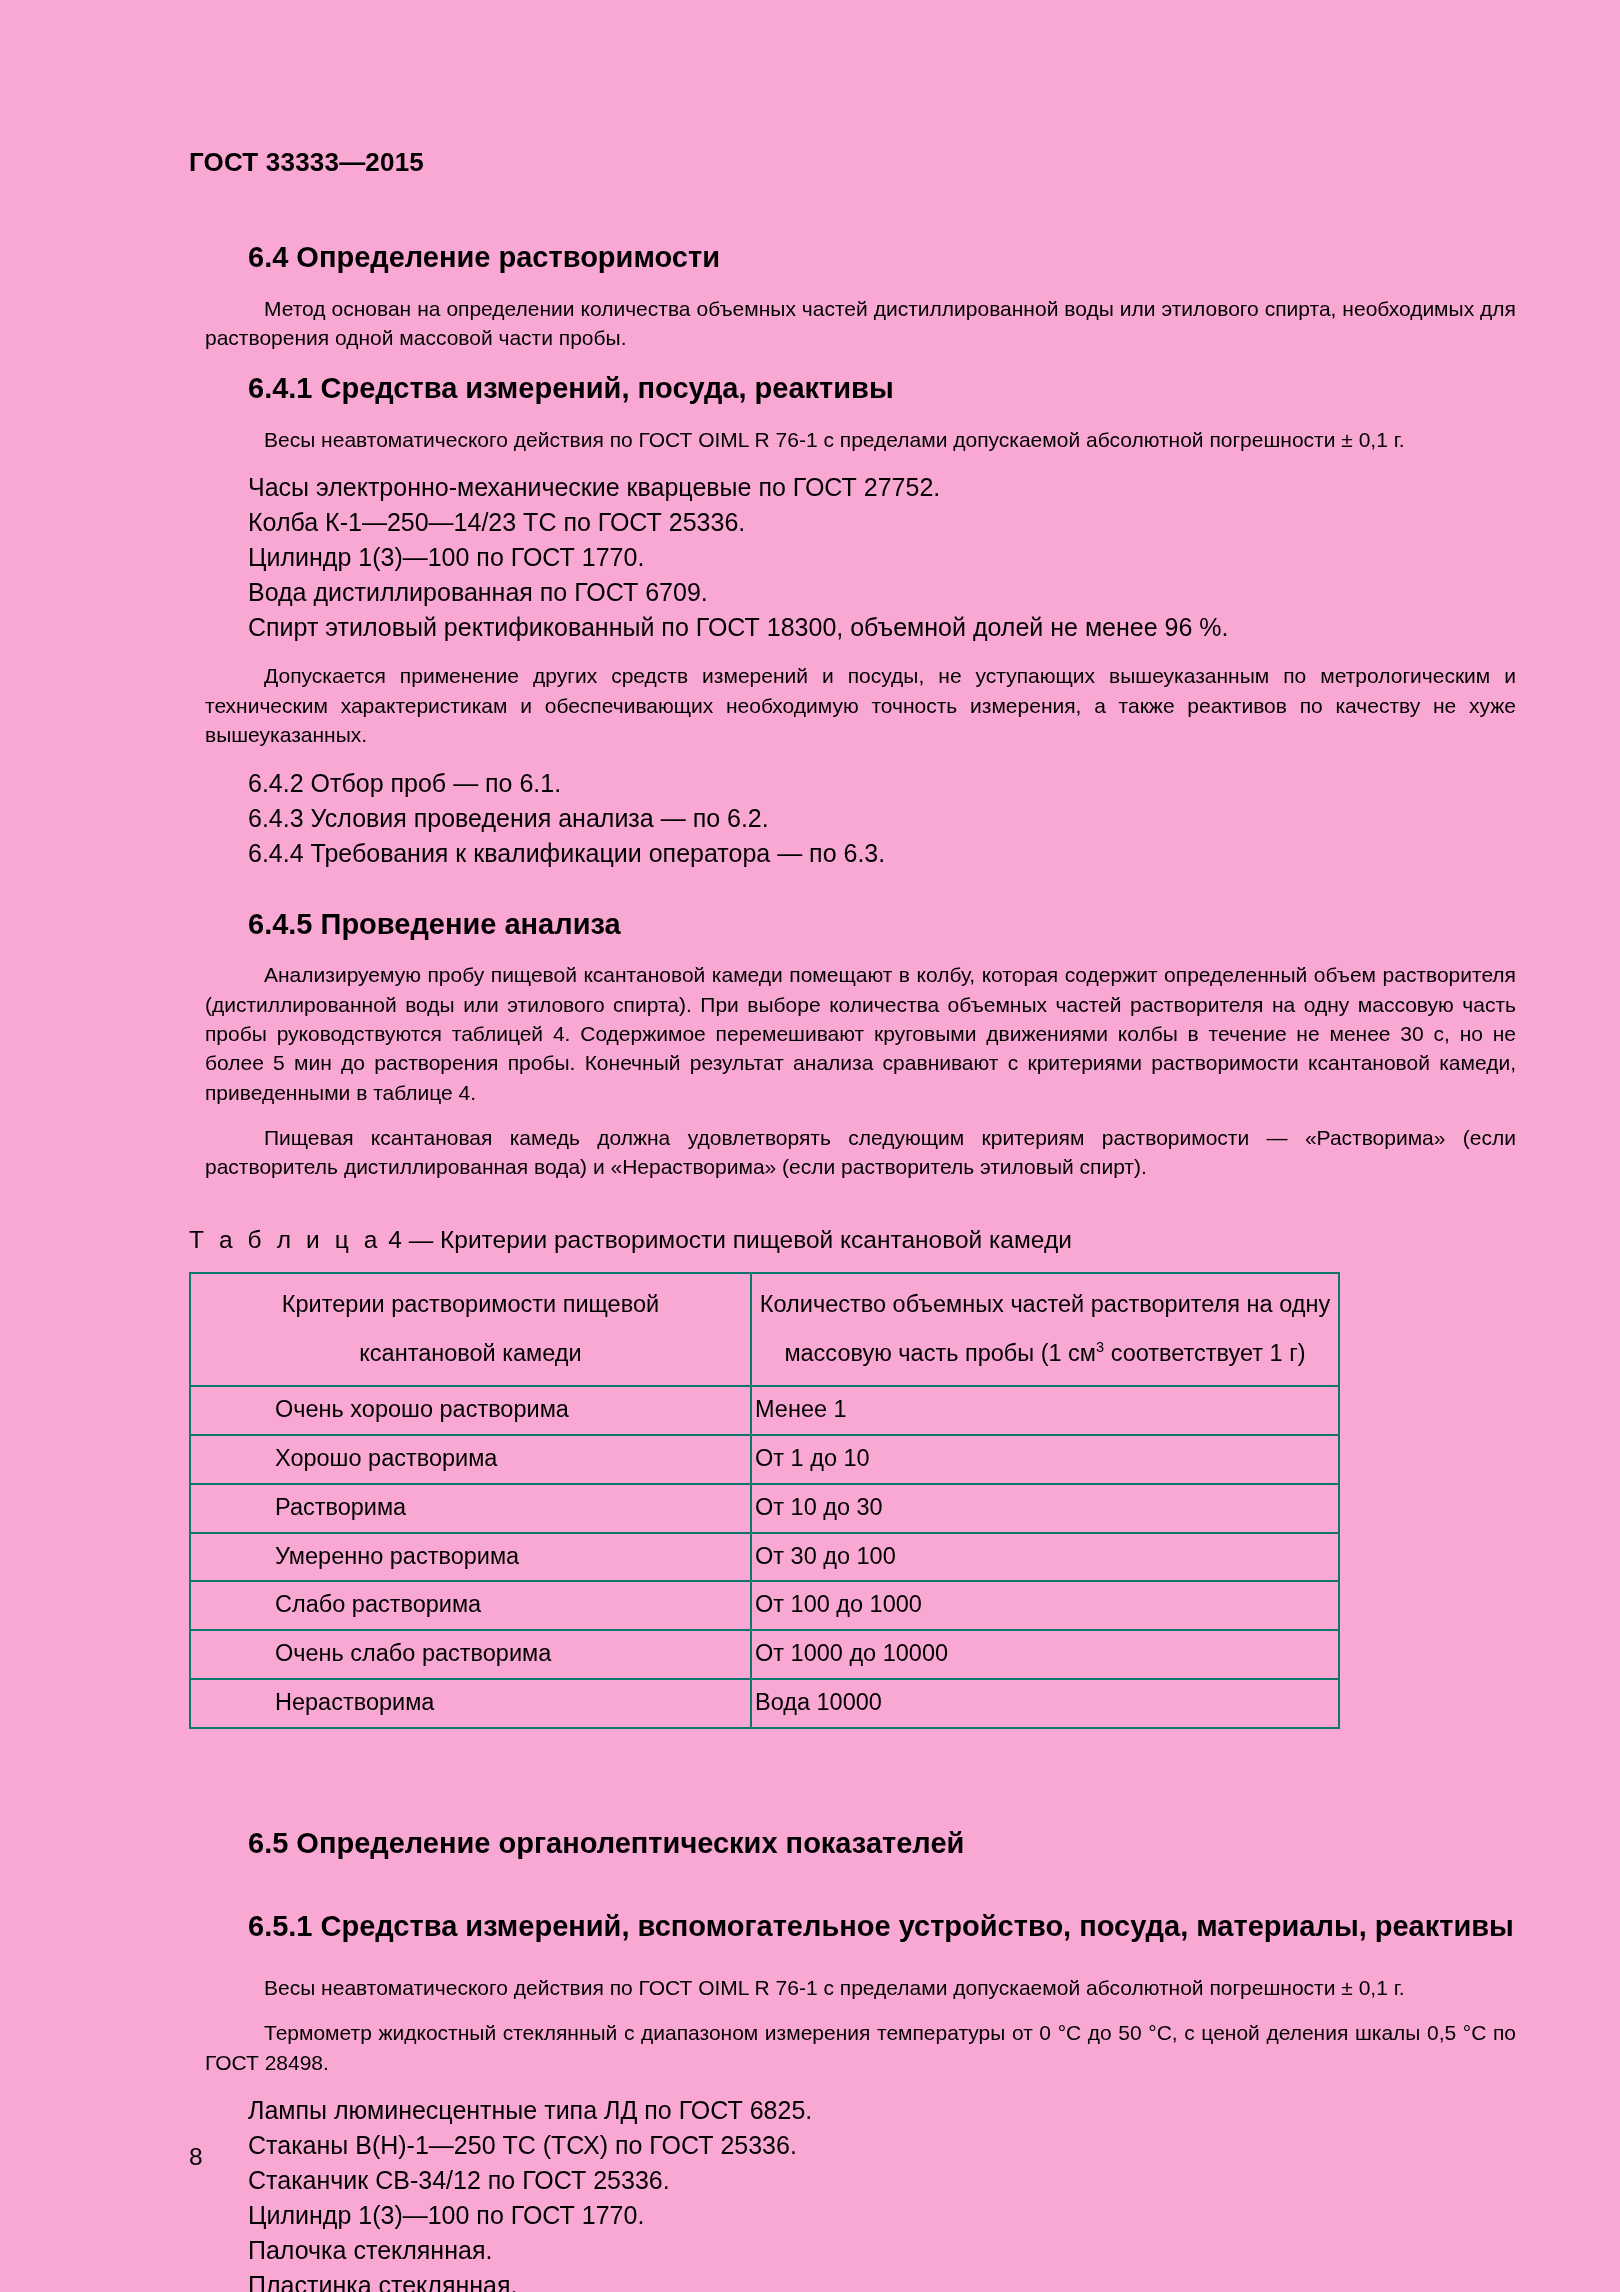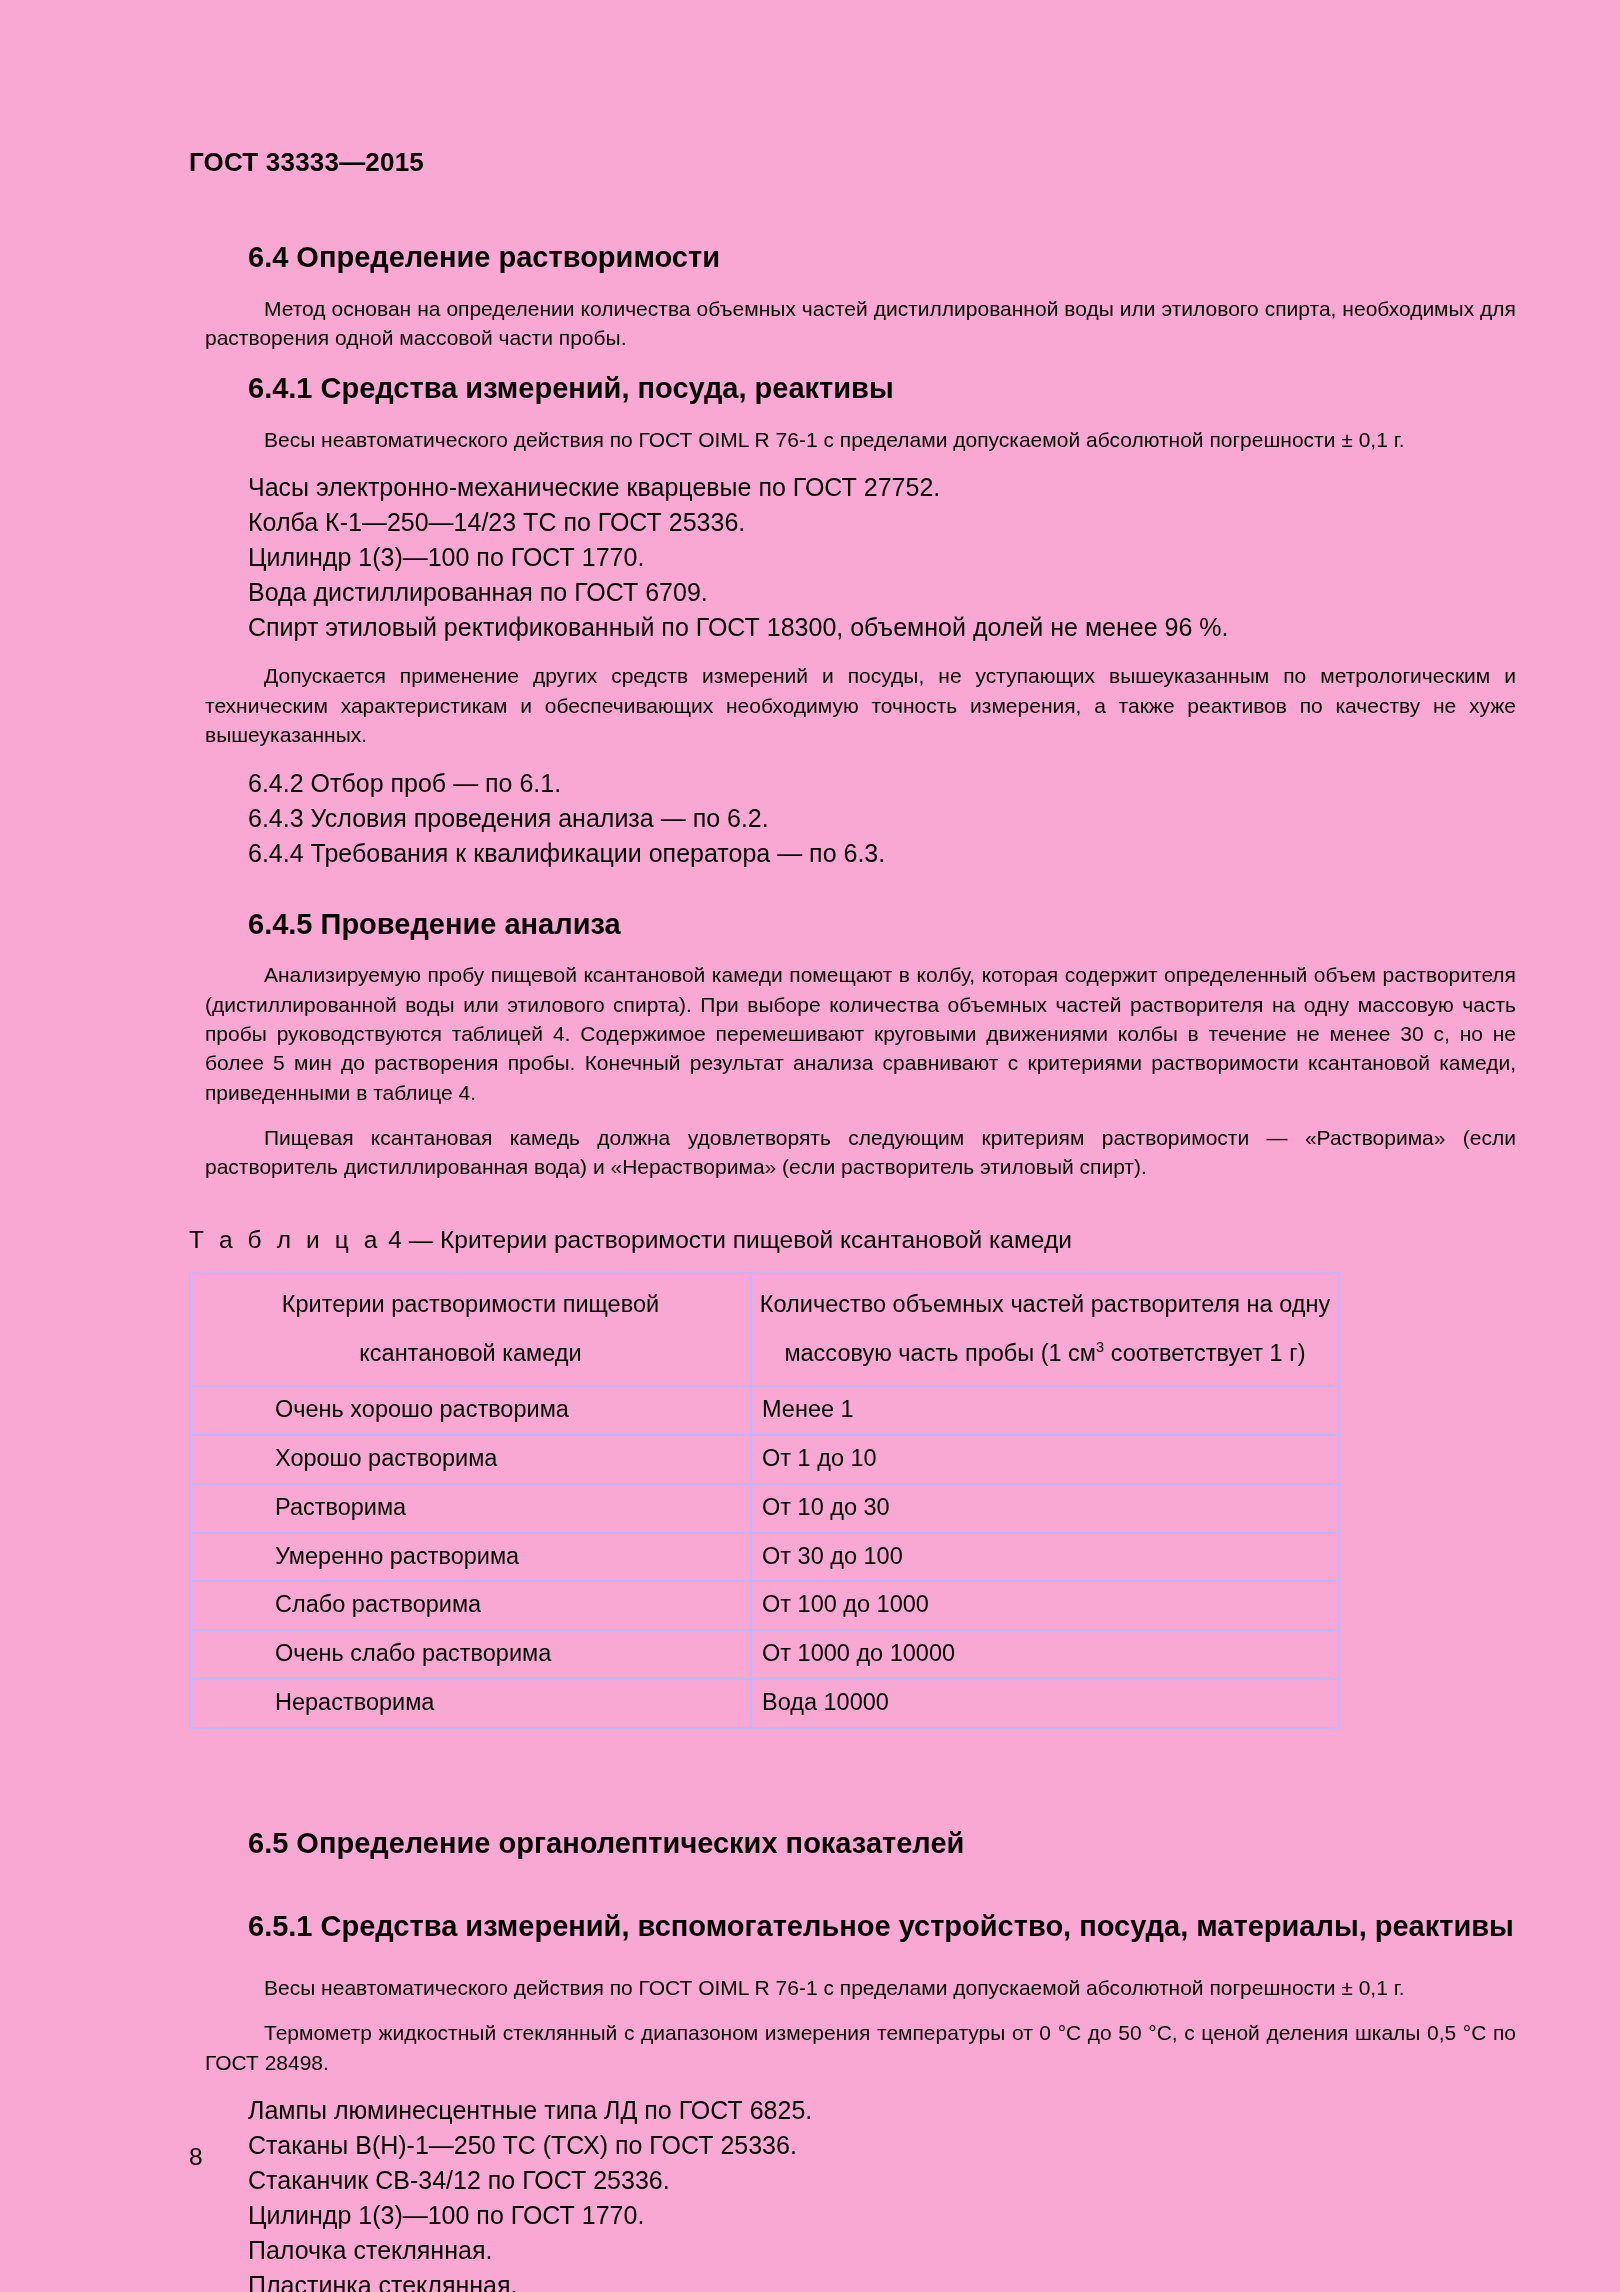--- a/index.html
+++ b/index.html
@@ -85,21 +85,21 @@
   }
 
   
   table.crit {
     border-collapse: collapse;
     width: 1149px;
     margin: 0;
     table-layout: fixed;
   }
   table.crit th, table.crit td {
-    border: 2px solid #c4b5fd;
+    border: 2px solid #0f766e;
     font-weight: normal;
     font-size: 23.5px;
     padding: 0;
     vertical-align: middle;
   }
   table.crit thead th {
     height: 98px;
     text-align: center;
     line-height: 2.05;
     padding: 5.9px 3.9px 7.8px 3.9px;
@@ -109,21 +109,21 @@
   table.crit tbody td {
     height: 39px;
     padding: 2.9px 0 4.9px 0;
   }
   table.crit tbody td.c1 {
     text-align: left;
     padding-left: 84px;
   }
   table.crit tbody td.c2 {
     text-align: left;
-    padding-left: 10px;
+    padding-left: 3px;
   }
   col.col1 { width: 561px; }
   col.col2 { width: 588px; }
 
   .after-table { height: 94px; }
 
   
   .page-number {
     position: absolute;
     left: 189px;

